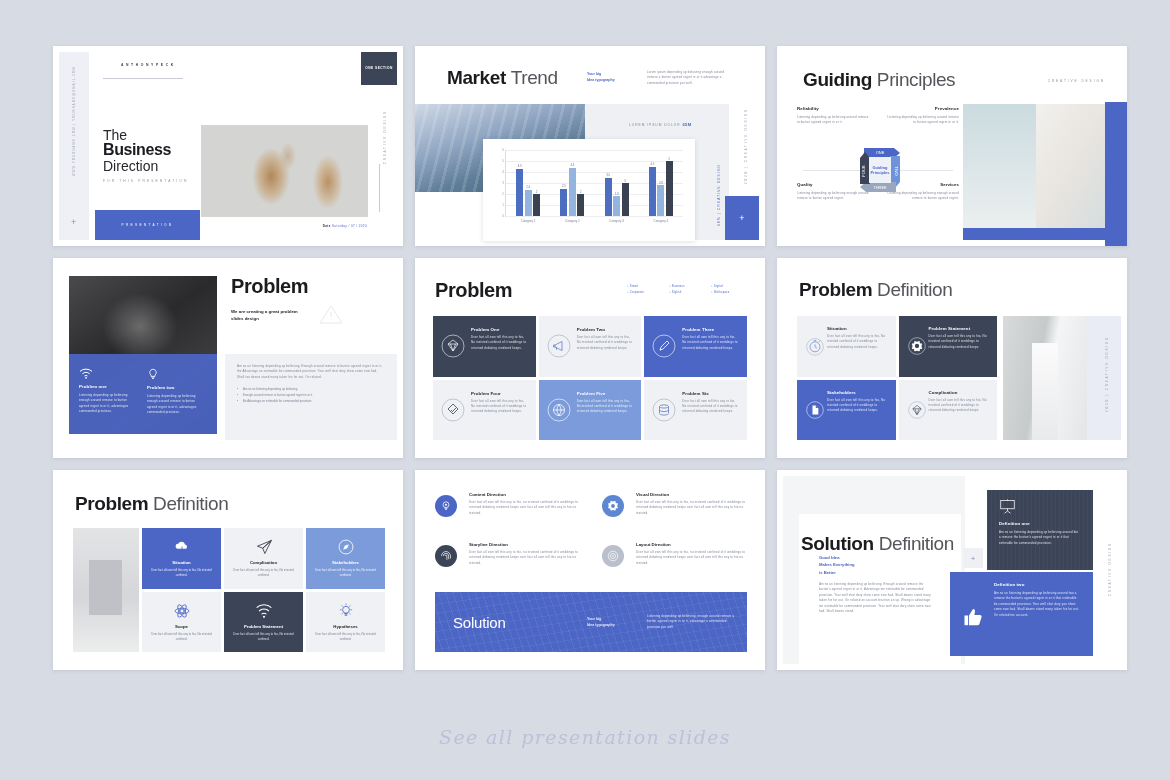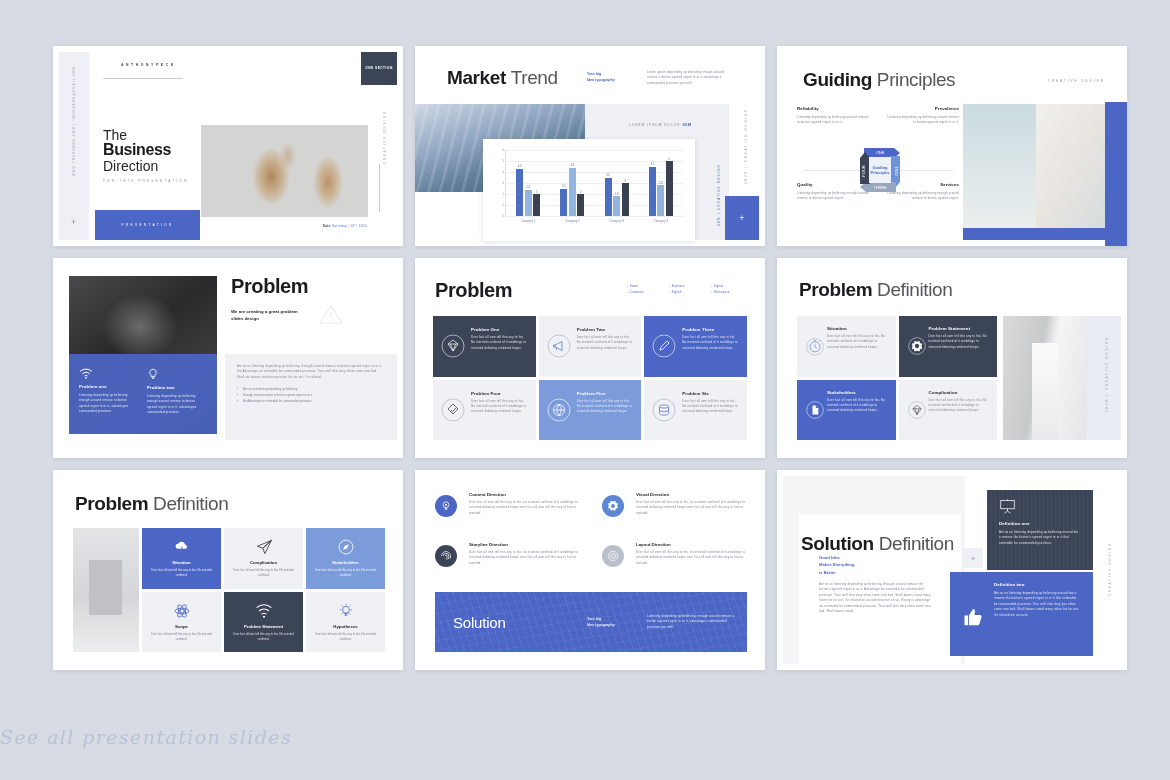--- a/index.html
+++ b/index.html
@@ -199,21 +199,21 @@
   .s9-par { position: absolute; left: 42px; top: 112px; width: 112px; }
   .s9-plus { position: absolute; left: 186px; top: 78px; width: 20px; height: 20px; background: #eef0f5; color: #8d93a6; display: flex; align-items: center; justify-content: center; font-size: 8px; }
   .s9-dark { position: absolute; left: 210px; top: 20px; right: 34px; height: 80px; background: #3c4457; padding: 9px 12px; }
   .s9-dark::before { content:""; position:absolute; inset:0; background: repeating-linear-gradient(90deg, rgba(255,255,255,.035) 0 1px, rgba(255,255,255,0) 1px 4px); }
   .s9-blue { position: absolute; left: 173px; top: 102px; right: 34px; bottom: 14px; background: #4c66c6; padding: 10px 12px 10px 44px; }
   .s9-blue .b-ico { position: absolute; left: 12px; top: 34px; width: 22px; height: 22px; }
   .s9-vr { position: absolute; right: 15px; top: 72px; }
 
   
   .footer {
-    position: absolute; left: 0; right: 0; bottom: 32px; text-align: left;
+    position: absolute; left: 0; right: 0; bottom: 32px; text-align: center;
     font-family: "DejaVu Serif", serif; font-style: italic;
     font-size: 19px; color: #b9c2d6; letter-spacing: 1.4px;
   }
 
   svg { display: block; }
 </style>
 </head>
 <body>
 
 <div class="board">

